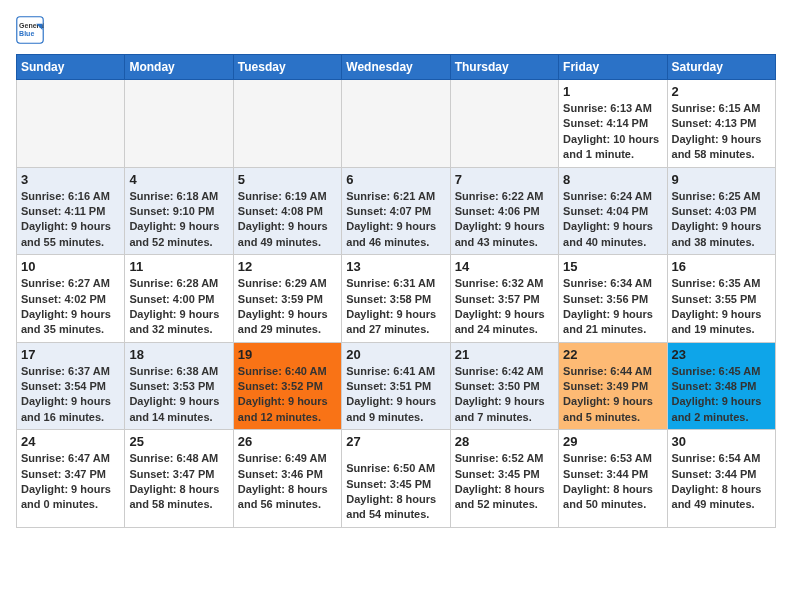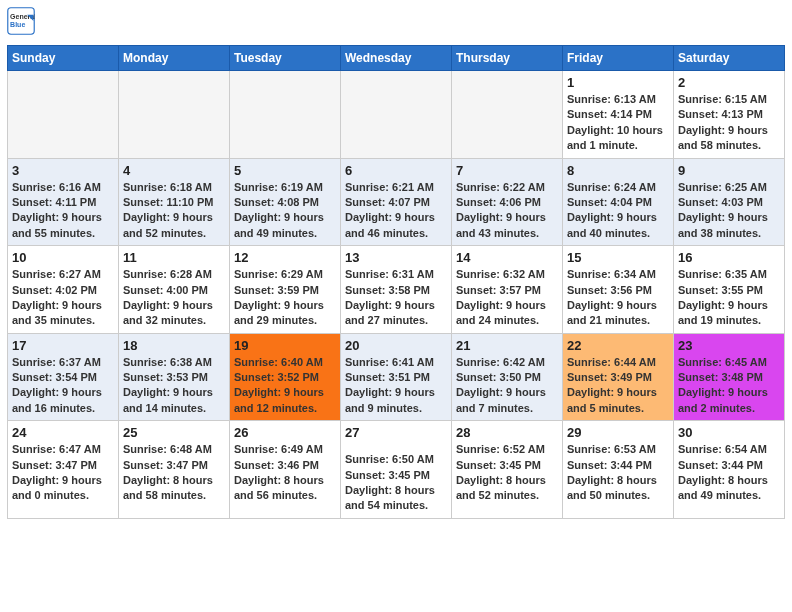--- a/index.html
+++ b/index.html
@@ -7,21 +7,21 @@
       font-family: Arial, sans-serif;
       background: #fff;
       width: 792px;
       height: 612px;
       overflow: hidden;
     }
     .page {
       width: 792px;
       height: 612px;
       background: #fff;
-      padding: 7px;
+      padding: 16px;
     }
     .header {
       display: flex;
       justify-content: space-between;
       align-items: flex-start;
       margin-bottom: 10px;
     }
     .logo {
       display: flex;
       align-items: center;
@@ -156,21 +156,21 @@
           <td style="background: rgb(232, 238, 247);">
             <span class="day-number">3</span>
             <div class="day-info" style="white-space: pre-line;">Sunrise: 6:16 AM
 Sunset: 4:11 PM
 Daylight: 9 hours
 and 55 minutes.</div>
           </td>
           <td style="background: rgb(232, 238, 247);">
             <span class="day-number">4</span>
             <div class="day-info" style="white-space: pre-line;">Sunrise: 6:18 AM
-Sunset: 11:10 PM
+Sunset: 9:10 PM
 Daylight: 9 hours
 and 52 minutes.</div>
           </td>
           <td style="background: rgb(232, 238, 247);">
             <span class="day-number">5</span>
             <div class="day-info" style="white-space: pre-line;">Sunrise: 6:19 AM
 Sunset: 4:08 PM
 Daylight: 9 hours
 and 49 minutes.</div>
           </td>
@@ -290,21 +290,21 @@
 Daylight: 9 hours
 and 7 minutes.</div>
           </td>
           <td style="background: #fdba74;">
             <span class="day-number">22</span>
             <div class="day-info" style="white-space: pre-line;">Sunrise: 6:44 AM
 Sunset: 3:49 PM
 Daylight: 9 hours
 and 5 minutes.</div>
           </td>
-          <td style="background: #d946ef;">
+          <td style="background: #0ea5e9;">
             <span class="day-number">23</span>
             <div class="day-info" style="white-space: pre-line;">Sunrise: 6:45 AM
 Sunset: 3:48 PM
 Daylight: 9 hours
 and 2 minutes.</div>
           </td>
         </tr>
         <tr>
           <td>
             <span class="day-number">24</span>

